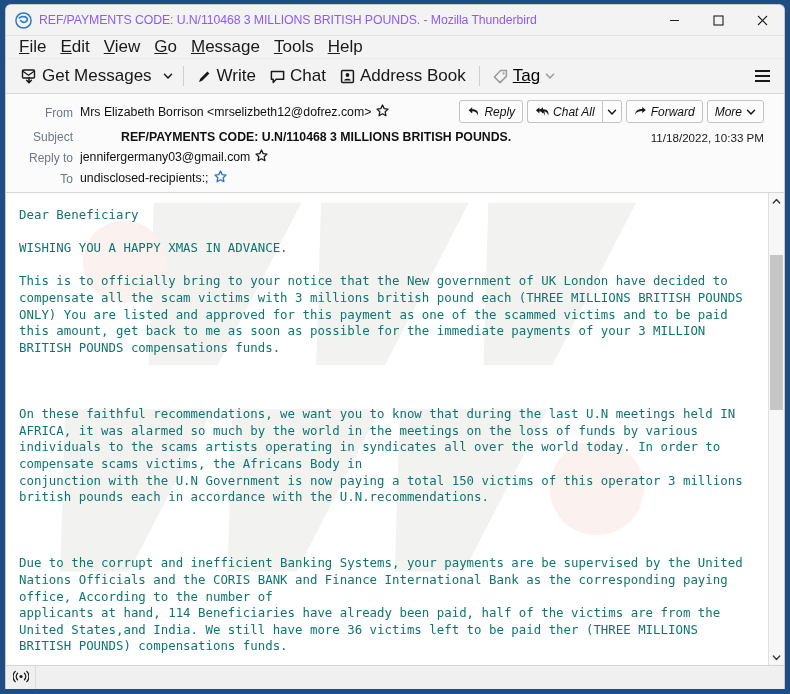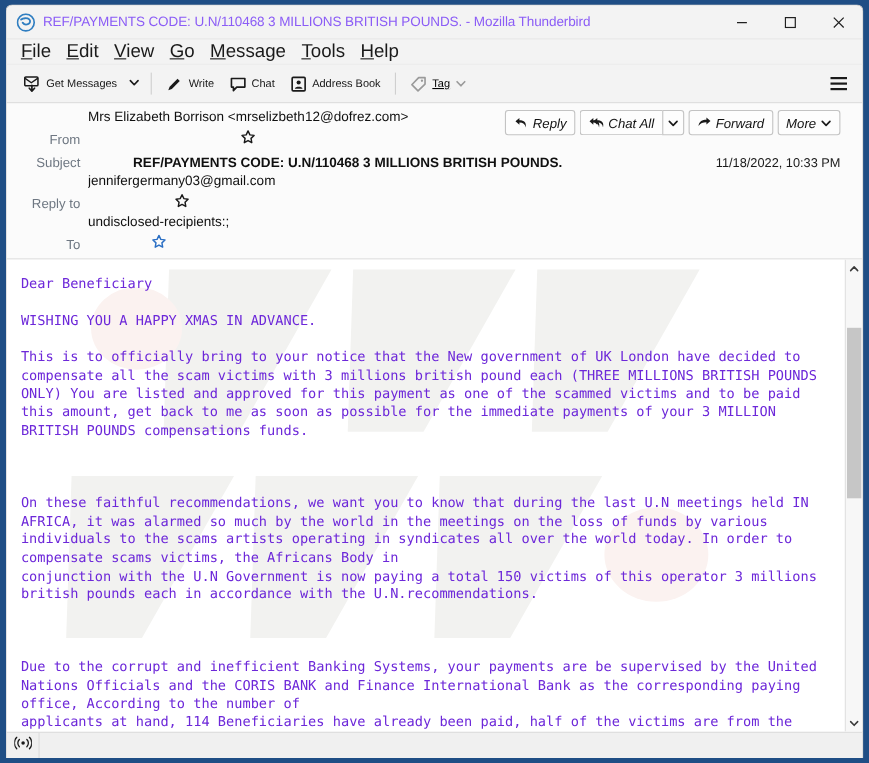--- a/index.html
+++ b/index.html
@@ -90,21 +90,21 @@
     display: flex;
     align-items: center;
     padding: 0 6px 0 8px;
     border-bottom: 1px solid #d6d6d6;
   }
   .tbtn {
     display: flex;
     align-items: center;
     gap: 5px;
     padding: 4px 7px;
-    font-size: 10px;
+    font-size: 17px;
     color: #171717;
     border-radius: 3px;
     white-space: nowrap;
   }
   .tbtn.dim { color: #000000; text-decoration: underline; }
   .tbtn svg { display: block; flex: none; }
   .tb-sep {
     width: 1px; height: 20px;
     background: #cfcfcf;
     margin: 0 6px;
@@ -145,21 +145,20 @@
     white-space: nowrap;
   }
   .hvalue {
     font-size: 12.3px;
     color: #101010;
     display: flex;
     align-items: center;
     gap: 5px;
     white-space: nowrap;
     overflow: hidden;
-    flex-direction: column;
   }
   .hvalue.bold { font-weight: bold; padding-left: 41px; }
   .hrow-main { display: flex; align-items: flex-start; }
   .hrow-main .left { flex: 1; min-width: 0; }
   .star { flex: none; display: block; }
   .timestamp {
     font-size: 11.6px;
     color: #1a1a1a;
     white-space: nowrap;
     margin-left: auto;
@@ -221,21 +220,21 @@
     width: 100%; height: 100%;
     pointer-events: none;
     z-index: 0;
   }
   .mailtext {
     position: relative;
     z-index: 1;
     font-family: "DejaVu Sans Mono", "Liberation Mono", monospace;
     font-size: 12.4px;
     line-height: 16.6px;
-    color: #6d28d9;
+    color: #0f766e;
     padding: 14px 12px 10px 13px;
     white-space: pre-wrap;
     word-wrap: break-word;
   }
 
   
   .vscroll {
     width: 16px;
     min-width: 16px;
     background: #f7f7f7;

